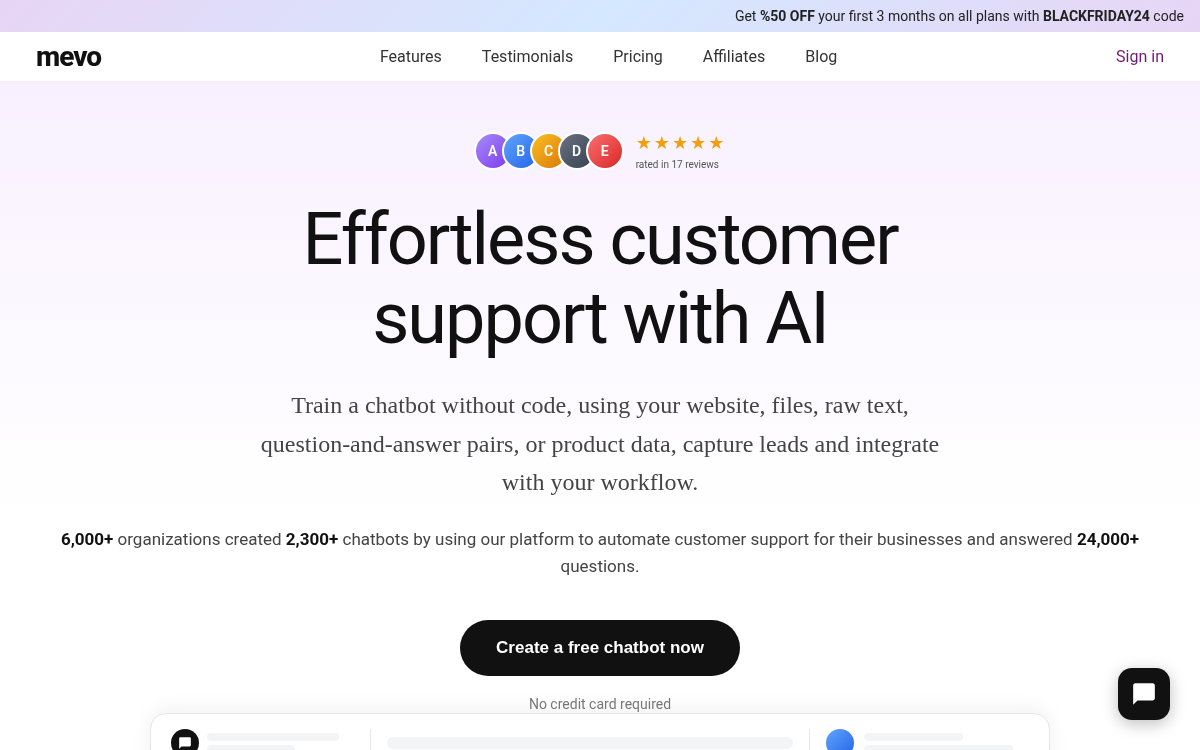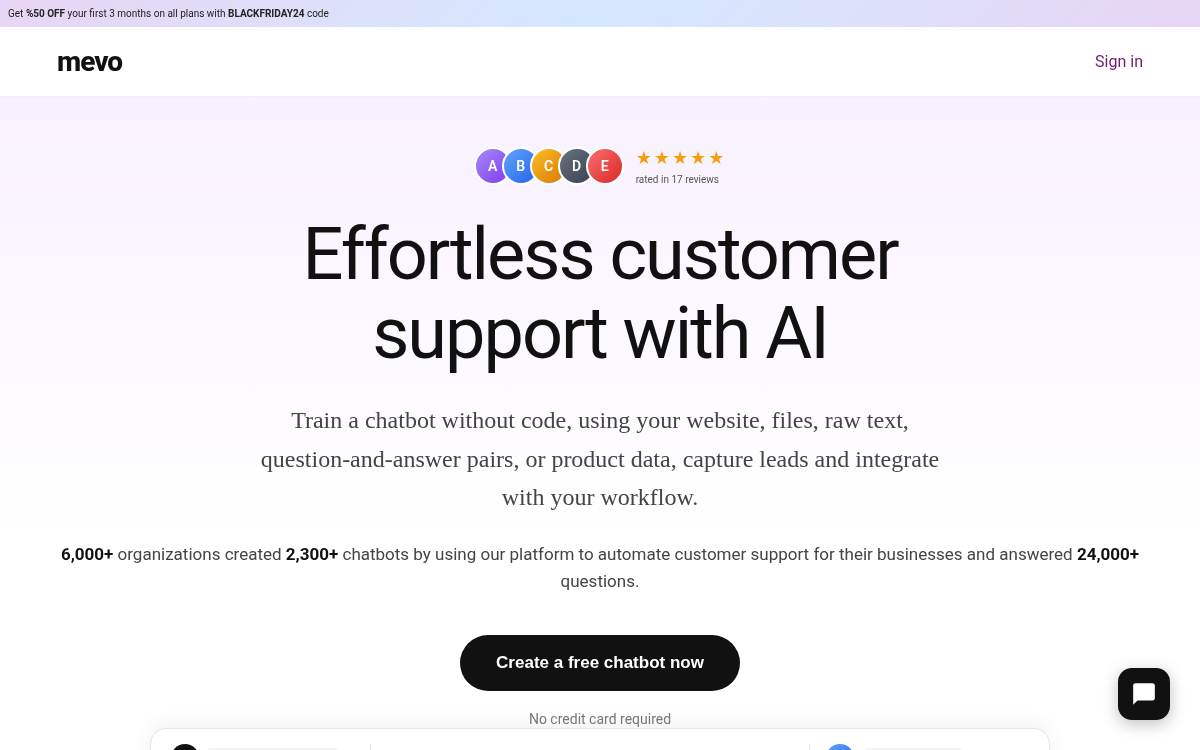--- a/index.html
+++ b/index.html
@@ -12,37 +12,37 @@
       font-family: -apple-system, BlinkMacSystemFont, 'Segoe UI', Roboto, Helvetica, Arial, sans-serif;
       background: #fff;
       width: 1200px;
       height: 750px;
       overflow: hidden;
     }
 
     
     .top-banner {
       background: linear-gradient(135deg, #e8d5f5 0%, #d4e8ff 50%, #e8d5f5 100%);
-      text-align: left;
-      padding: 8px 8px;
-      font-size: 10px;
+      text-align: right;
+      padding: 8px 16px;
+      font-size: 14px;
       color: #222;
     }
 
     .top-banner .highlight {
       font-weight: 700;
     }
 
     
     .navbar {
       display: flex;
       align-items: center;
       justify-content: space-between;
-      padding: 0 57px;
-      height: 70px;
+      padding: 0 36px;
+      height: 50px;
       background: #fff;
       border-bottom: 1px solid #f0f0f0;
     }
 
     .navbar-logo {
       font-size: 28px;
       font-weight: 800;
       color: #111;
       letter-spacing: -1px;
     }
@@ -291,20 +291,27 @@
   </style>
 </head>
 <body>
 
 <div class="top-banner">
   <span>Get </span><span class="highlight">%50 OFF</span><span> your first 3 months on all plans with </span><span class="highlight">BLACKFRIDAY24</span><span> code</span>
 </div>
 
 <nav class="navbar">
   <div class="navbar-logo">mevo</div>
+  <ul class="navbar-links">
+    <li><a>Features</a></li>
+    <li><a>Testimonials</a></li>
+    <li><a>Pricing</a></li>
+    <li><a>Affiliates</a></li>
+    <li><a>Blog</a></li>
+  </ul>
   <span class="navbar-signin">Sign in</span>
 </nav>
 
 <section class="hero">
 
   <div class="social-proof">
     <div class="avatars">
       <div class="avatar avatar-1">A</div>
       <div class="avatar avatar-2">B</div>
       <div class="avatar avatar-3">C</div>

